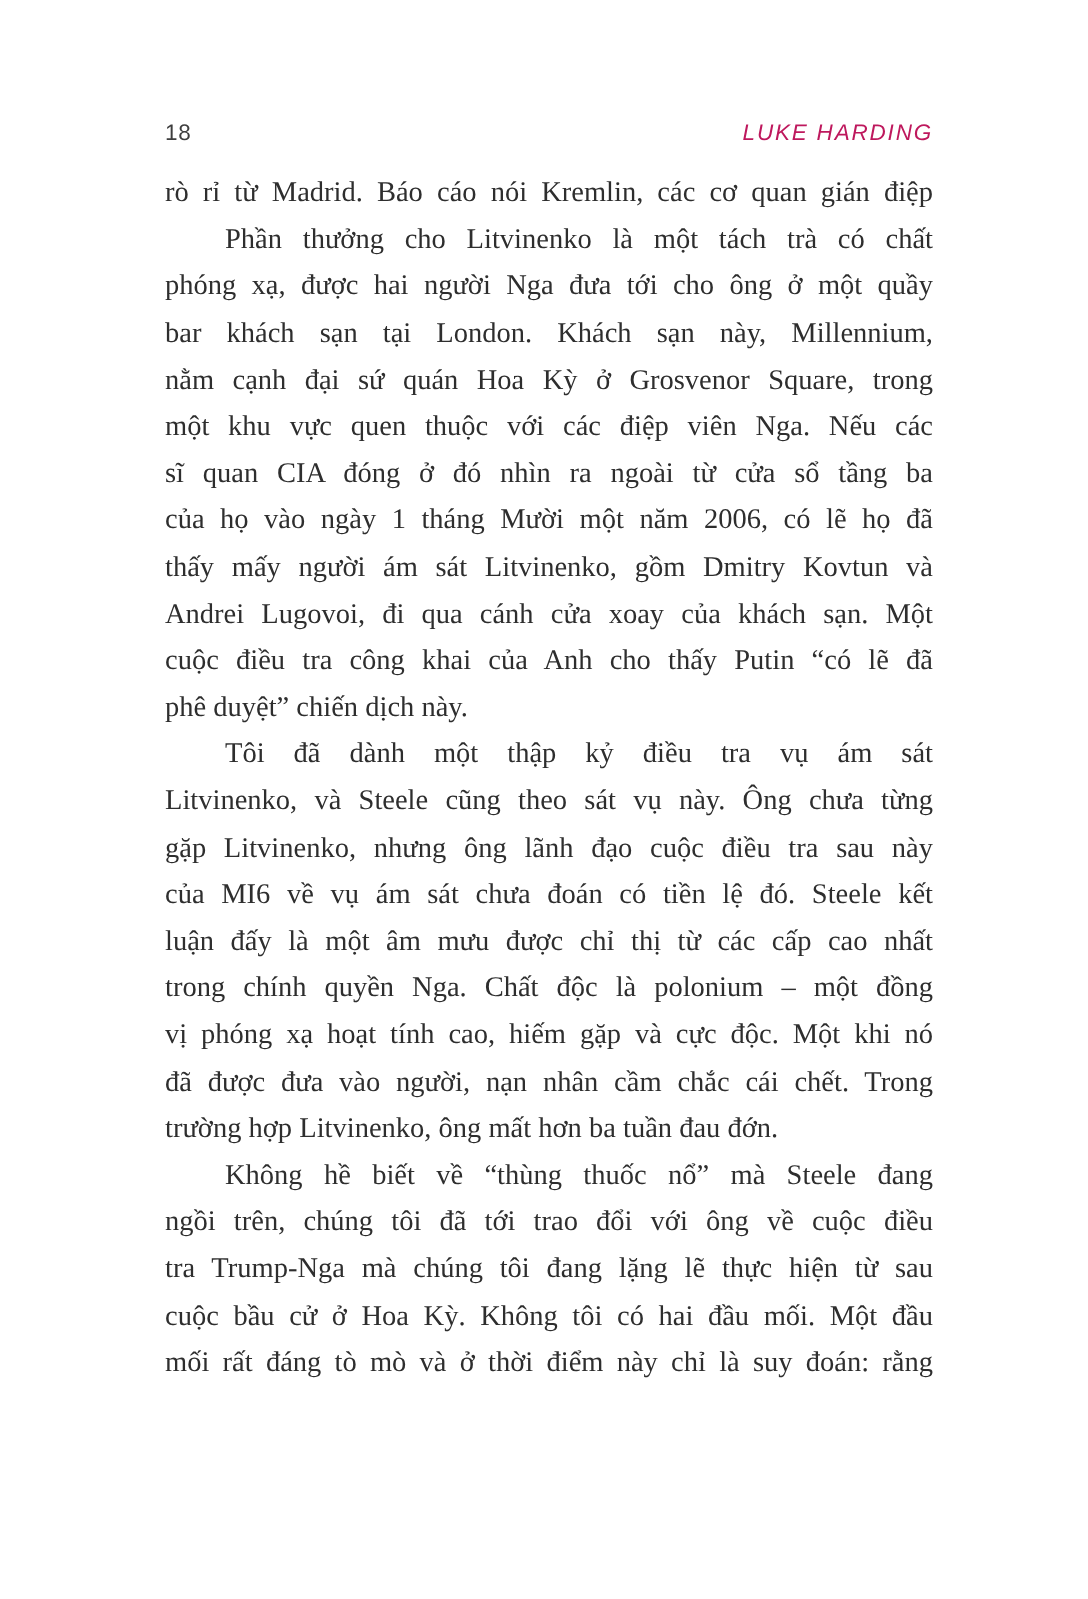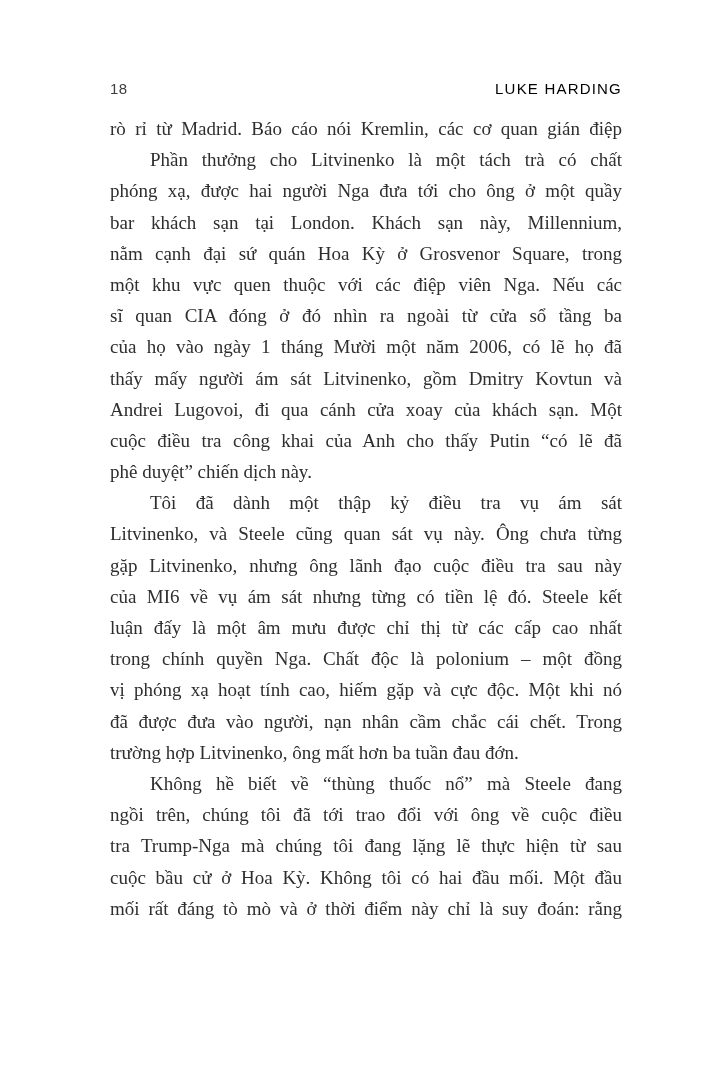--- a/index.html
+++ b/index.html
@@ -18,21 +18,22 @@
     font-family:"Liberation Sans", sans-serif;
     font-size:15px;
     color:#3e3e3e;
   }
   .running-head .page-num{
     letter-spacing:0.5px;
   }
   .running-head .author{
     letter-spacing:1.2px;
     font-stretch:condensed;
-    color:#000000;
+    color:#be185d;
+    font-style:italic;
   }
   .body-text{
     position:absolute;
     top:113px;left:110px;width:512px;
     font-size:19px;
     line-height:31.2px;
     color:#2e2e2e;
   }
   .line{
     height:31.2px;
@@ -64,23 +65,23 @@
       <div class="line">bar khách sạn tại London. Khách sạn này, Millennium,</div>
       <div class="line">nằm cạnh đại sứ quán Hoa Kỳ ở Grosvenor Square, trong</div>
       <div class="line">một khu vực quen thuộc với các điệp viên Nga. Nếu các</div>
       <div class="line">sĩ quan CIA đóng ở đó nhìn ra ngoài từ cửa sổ tầng ba</div>
       <div class="line">của họ vào ngày 1 tháng Mười một năm 2006, có lẽ họ đã</div>
       <div class="line">thấy mấy người ám sát Litvinenko, gồm Dmitry Kovtun và</div>
       <div class="line">Andrei Lugovoi, đi qua cánh cửa xoay của khách sạn. Một</div>
       <div class="line">cuộc điều tra công khai của Anh cho thấy Putin “có lẽ đã</div>
       <div class="line last">phê duyệt” chiến dịch này.</div>
       <div class="line indent">Tôi đã dành một thập kỷ điều tra vụ ám sát</div>
-      <div class="line">Litvinenko, và Steele cũng quan sát vụ này. Ông chưa từng</div>
+      <div class="line">Litvinenko, và Steele cũng theo sát vụ này. Ông chưa từng</div>
       <div class="line">gặp Litvinenko, nhưng ông lãnh đạo cuộc điều tra sau này</div>
-      <div class="line">của MI6 về vụ ám sát nhưng từng có tiền lệ đó. Steele kết</div>
+      <div class="line">của MI6 về vụ ám sát chưa đoán có tiền lệ đó. Steele kết</div>
       <div class="line">luận đấy là một âm mưu được chỉ thị từ các cấp cao nhất</div>
       <div class="line">trong chính quyền Nga. Chất độc là polonium – một đồng</div>
       <div class="line">vị phóng xạ hoạt tính cao, hiếm gặp và cực độc. Một khi nó</div>
       <div class="line">đã được đưa vào người, nạn nhân cầm chắc cái chết. Trong</div>
       <div class="line last">trường hợp Litvinenko, ông mất hơn ba tuần đau đớn.</div>
       <div class="line indent">Không hề biết về “thùng thuốc nổ” mà Steele đang</div>
       <div class="line">ngồi trên, chúng tôi đã tới trao đổi với ông về cuộc điều</div>
       <div class="line">tra Trump-Nga mà chúng tôi đang lặng lẽ thực hiện từ sau</div>
       <div class="line">cuộc bầu cử ở Hoa Kỳ. Không tôi có hai đầu mối. Một đầu</div>
       <div class="line">mối rất đáng tò mò và ở thời điểm này chỉ là suy đoán: rằng</div>

